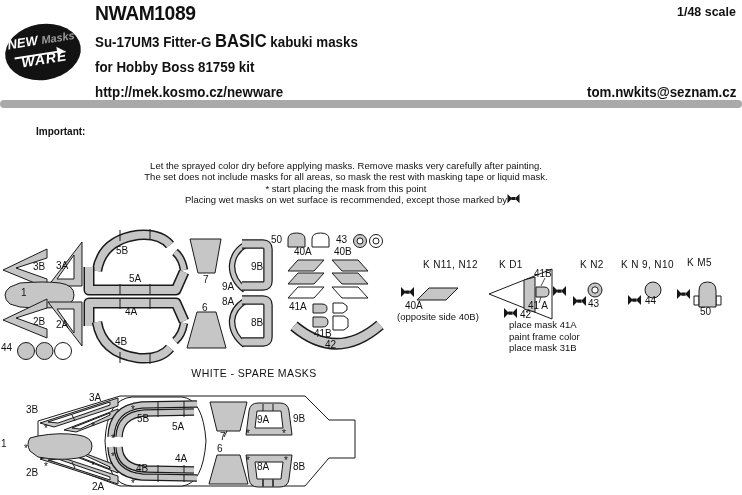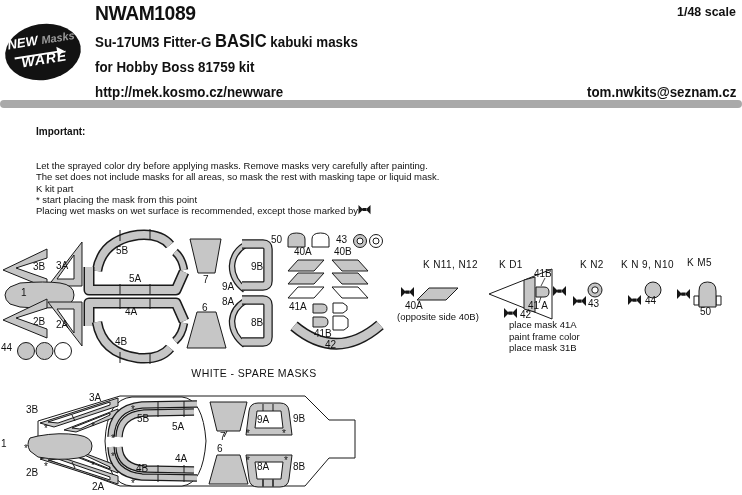--- a/index.html
+++ b/index.html
@@ -21,21 +21,21 @@
         transform:rotate(-9deg);color:#fff;font-style:italic;font-weight:bold;text-align:center;}
   .logo .r1{margin-top:9px;font-size:13px;line-height:13px;}
   .logo .masks{color:#9a9a9a;font-size:11px;}
   .logo .r2{font-size:14px;letter-spacing:1px;line-height:16px;margin-top:4px;}
   .logo-line{position:absolute;left:9px;top:29px;width:44px;height:2px;background:#fff;}
   .logo-tri{position:absolute;left:52px;top:25px;width:0;height:0;border-left:7px solid #fff;
             border-top:5px solid transparent;border-bottom:5px solid transparent;}
   
   .imp{position:absolute;left:36px;top:126px;width:620px;}
   .imp-head{font-weight:bold;font-size:10px;margin-bottom:23px;}
-  .imp-line{font-size:9.5px;line-height:11.3px;}
+  .imp-line{font-size:9.5px;line-height:11.3px;text-align:center;}
   
   .lbl{position:absolute;font-size:10px;line-height:1;white-space:nowrap;}
   .ttl{position:absolute;font-size:10px;line-height:1;white-space:nowrap;letter-spacing:.4px;}
   .note{position:absolute;font-size:9.5px;line-height:1;white-space:nowrap;}
   .spare{position:absolute;left:180px;top:367px;width:148px;text-align:center;
          font-size:10.5px;letter-spacing:.4px;}
   
   svg{position:absolute;overflow:visible;}
   .g{fill:#c6c6c6;stroke:#1a1a1a;stroke-width:1;}
   .w{fill:#fff;stroke:#1a1a1a;stroke-width:1;}
@@ -65,21 +65,20 @@
   <div class="hdr l2"><span>Su-17UM3 Fitter-G </span><span class="basic">BASIC</span><span> kabuki masks</span></div>
   <div class="hdr l3">for Hobby Boss 81759 kit</div>
   <div class="hdr l4">http://mek.kosmo.cz/newware</div>
   <div class="hdr r email">tom.nwkits@seznam.cz</div>
   <div class="bar"></div>
 
   <div class="imp">
     <div class="imp-head">Important:</div>
     <div class="imp-line">Let the sprayed color dry before applying masks. Remove masks very carefully after painting.</div>
     <div class="imp-line">The set does not include masks for all areas, so mask the rest with masking tape or liquid mask.</div>
-    <div class="imp-line">K kit part</div>
     <div class="imp-line">* start placing the mask from this point</div>
     <div class="imp-line"><span>Placing wet masks on wet surface is recommended, except those marked by</span>
       <svg class="wicon" viewBox="0 0 12 10">
           <path d="M0,0 L4.6,4.6 L0,9.2 Z M12,0 L7.4,4.6 L12,9.2 Z M4,3.1 h4 v3 h-4 Z"></path>
         </svg>
     </div>
   </div>
 
   <svg style="left:0;top:228px" width="400" height="137" viewBox="0 228 400 137">
     <g>

